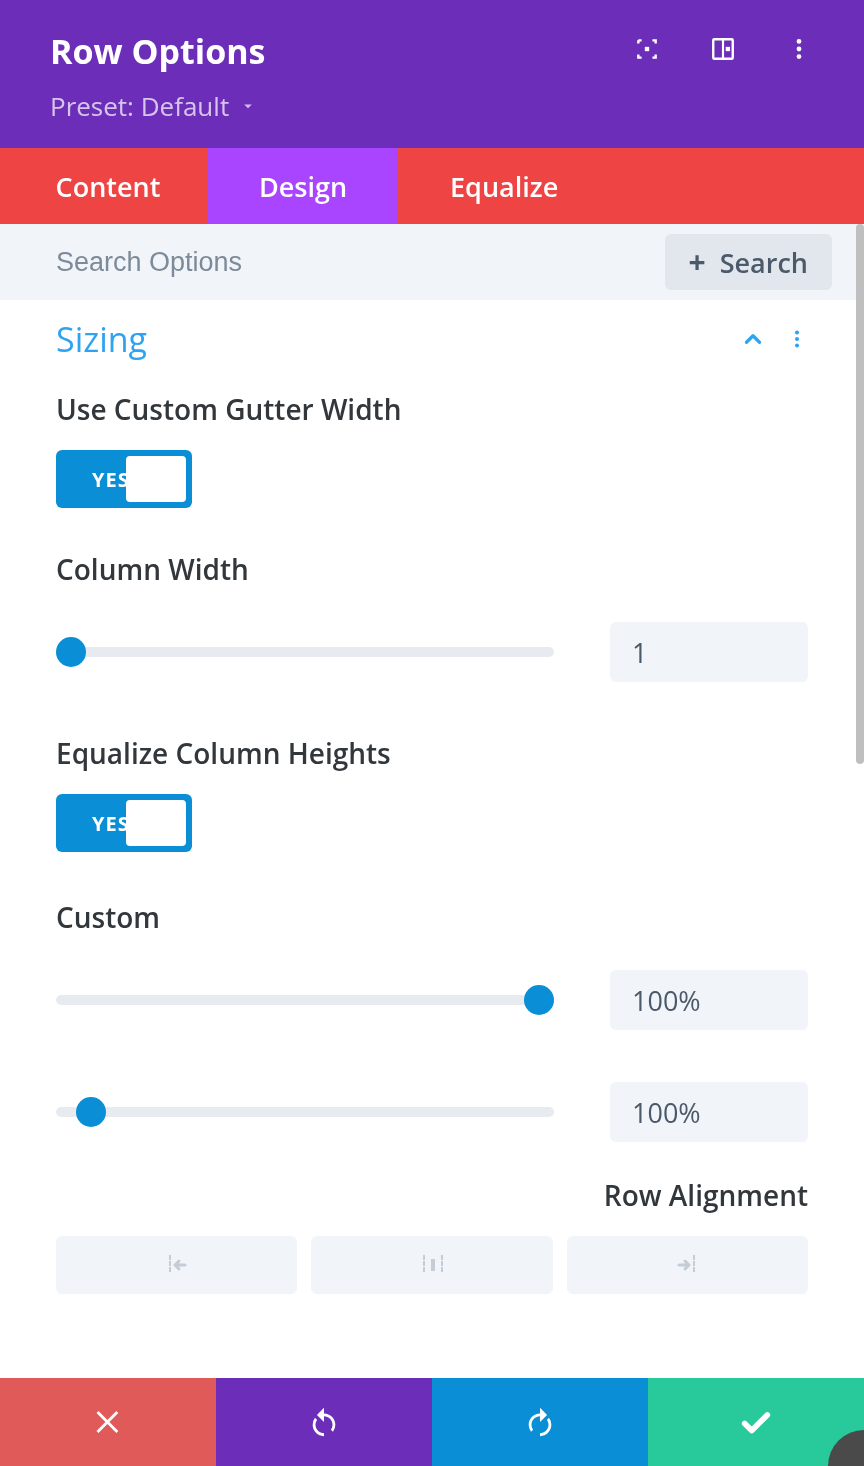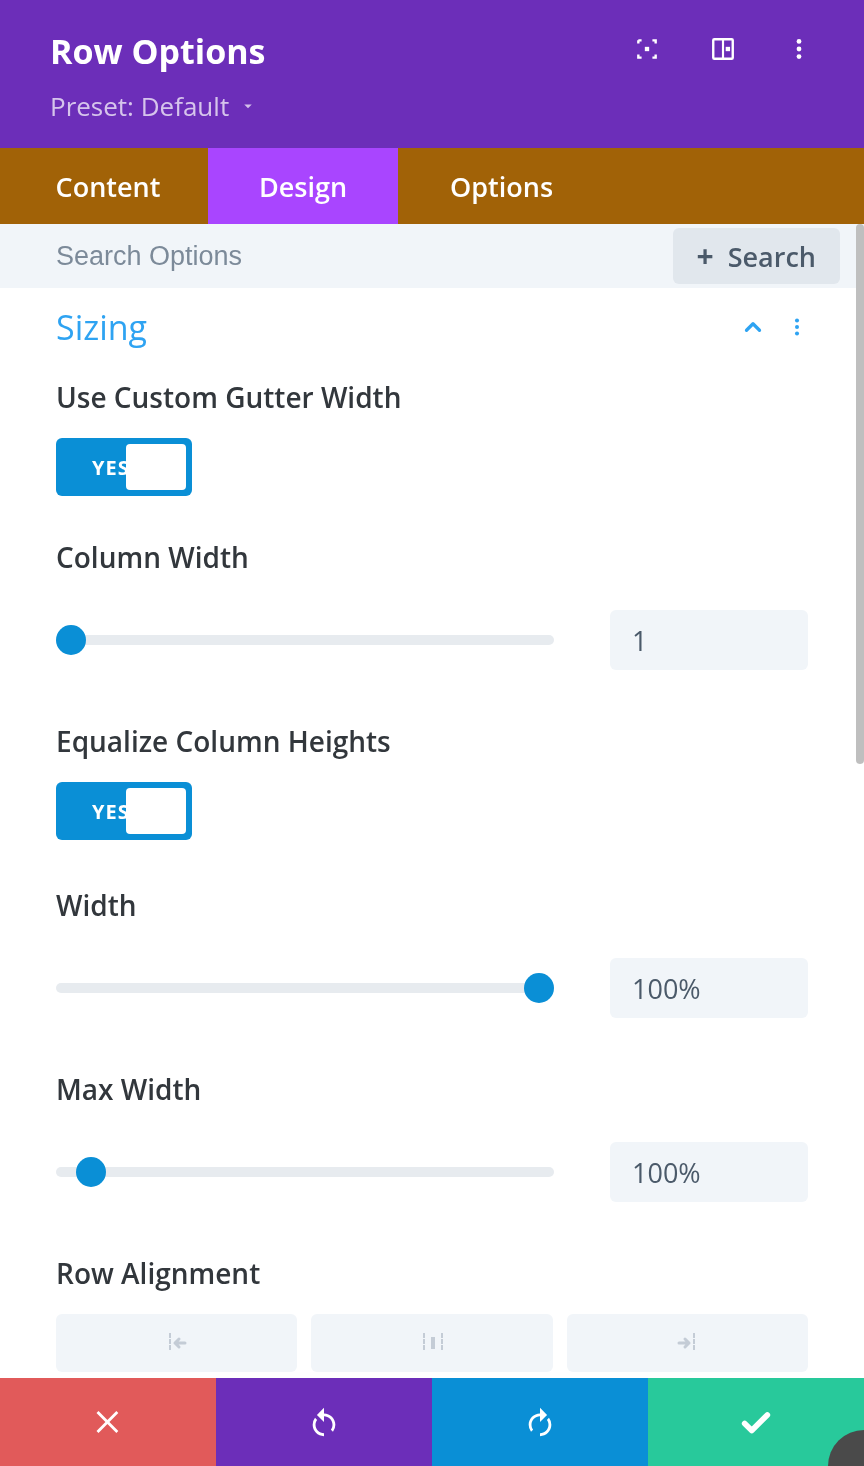--- a/index.html
+++ b/index.html
@@ -11,28 +11,28 @@
   .header-title-row { display: flex; align-items: center; }
   .header-title { font-size: 34px; font-weight: 700; flex: 0 0 auto; margin-top: 2px; margin-bottom: 4px; }
   .header-icons { position: absolute; top: 34px; right: 50px; display: flex; gap: 46px; align-items: center; }
   .hicon { width: 30px; height: 30px; display: inline-flex; align-items: center; justify-content: center; cursor: pointer; color: #fff; }
   .hicon svg { width: 26px; height: 26px; display: block; }
   .preset-row { margin-top: 10px; display: flex; align-items: center; color: rgba(255,255,255,0.72); font-size: 26px; cursor: pointer; }
   .preset-label { font-weight: 500; }
   .preset-caret { margin-left: 10px; display: inline-flex; }
 
   
-  .tabbar { background: #a16207; display: flex; padding-left: 0; height: 76px; }
+  .tabbar { background: #ef4444; display: flex; padding-left: 0; height: 76px; }
   .tab { color: #fff; font-size: 27px; font-weight: 600; height: 76px; display: flex; align-items: center; justify-content: center; cursor: pointer; }
   .tab.content { width: 208px; padding-left: 48px; padding-right: 40px; }
   .tab.design  { width: 190px; background: #a945ff; }
   .tab.advanced { flex: 0 0 auto; padding: 0 52px; }
 
   
-  .searchbar { background: #f1f5f9; height: 64px; display: flex; align-items: center; padding: 0 24px 0 56px; }
+  .searchbar { background: #f1f5f9; height: 76px; display: flex; align-items: center; padding: 0 32px 0 56px; }
   .search-input { flex: 1; border: none; background: transparent; font-size: 27px; color: #7c8a99; outline: none; }
   .search-input::placeholder { color: #7c8a99; }
   .filter-btn { background: #e1e7ed; color: #4b5a6a; font-size: 27px; font-weight: 600; height: 56px; padding: 0 24px; border-radius: 6px; display: inline-flex; align-items: center; cursor: pointer; }
   .filter-plus { font-size: 30px; font-weight: 700; margin-right: 14px; line-height: 0; }
 
   
   .body { flex: 1; overflow: hidden; padding: 0 56px 0 56px; background: #fff; }
   .section-head { display: flex; align-items: center; margin-top: 16px; margin-bottom: 28px; }
   .section-title { color: #2ea3f2; font-size: 34px; font-weight: 500; flex: 1; }
   .section-controls { display: flex; align-items: center; gap: 18px; }
@@ -110,21 +110,21 @@
         <svg width="18" height="18" viewBox="0 0 24 24" fill="rgba(255,255,255,0.7)">
             <path d="M7 10l5 5 5-5z"></path>
           </svg>
       </span>
     </div>
   </div>
 
   <div class="tabbar">
     <div class="tab content">Content</div>
     <div class="tab design">Design</div>
-    <div class="tab advanced">Options</div>
+    <div class="tab advanced">Equalize</div>
   </div>
 
   <div class="searchbar">
     <input class="search-input" placeholder="Search Options" style="">
     <div class="filter-btn">
       <span class="filter-plus">+</span>
       <span>Search</span>
     </div>
   </div>
 
@@ -169,42 +169,41 @@
 
     <div class="field" style="margin-top:52px;">
       <div class="field-label">Equalize Column Heights</div>
       <div class="toggle">
         <span class="toggle-text">YES</span>
         <span class="toggle-knob"></span>
       </div>
     </div>
 
     <div class="field slider" style="margin-top:46px;">
-      <div class="field-label">Width</div>
+      <div class="field-label">Custom</div>
       <div class="slider-row">
         <div class="slider-wrap">
           <div class="slider-track"></div>
           <div class="slider-thumb" id="thumb-w" style="left: 97%;"></div>
         </div>
         <div class="numbox">100%</div>
       </div>
     </div>
 
     <div class="field slider" style="margin-top:52px;">
-      <div class="field-label">Max Width</div>
       <div class="slider-row">
         <div class="slider-wrap">
           <div class="slider-track"></div>
           <div class="slider-thumb" id="thumb-mw" style="left: 7%;"></div>
         </div>
         <div class="numbox">100%</div>
       </div>
     </div>
 
-    <div class="field" style="margin-top:52px;">
+    <div class="field" style="margin-top:34px;text-align:right;">
       <div class="field-label">Row Alignment</div>
       <div class="align-row">
         <div class="align-btn">
           <svg viewBox="0 0 44 28" fill="currentColor">
             <rect x="14" y="4" width="2" height="5"></rect>
               <rect x="14" y="10" width="2" height="5"></rect>
               <rect x="14" y="16" width="2" height="5"></rect>
             <path d="M30 14 H20 M24 10 L20 14 L24 18" stroke="currentColor" stroke-width="3" fill="none" stroke-linecap="round" stroke-linejoin="round"></path>
           </svg>
         </div>

